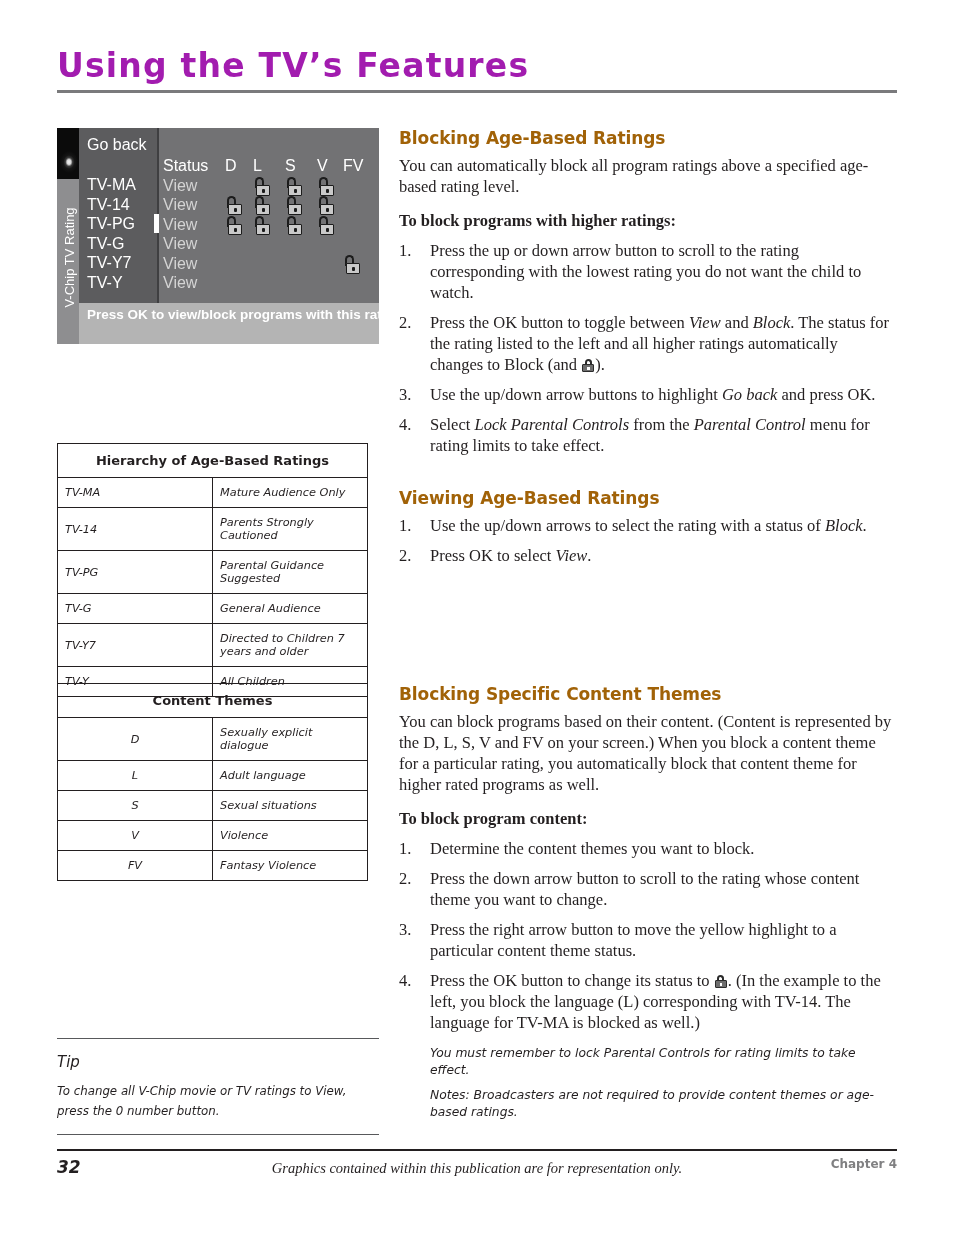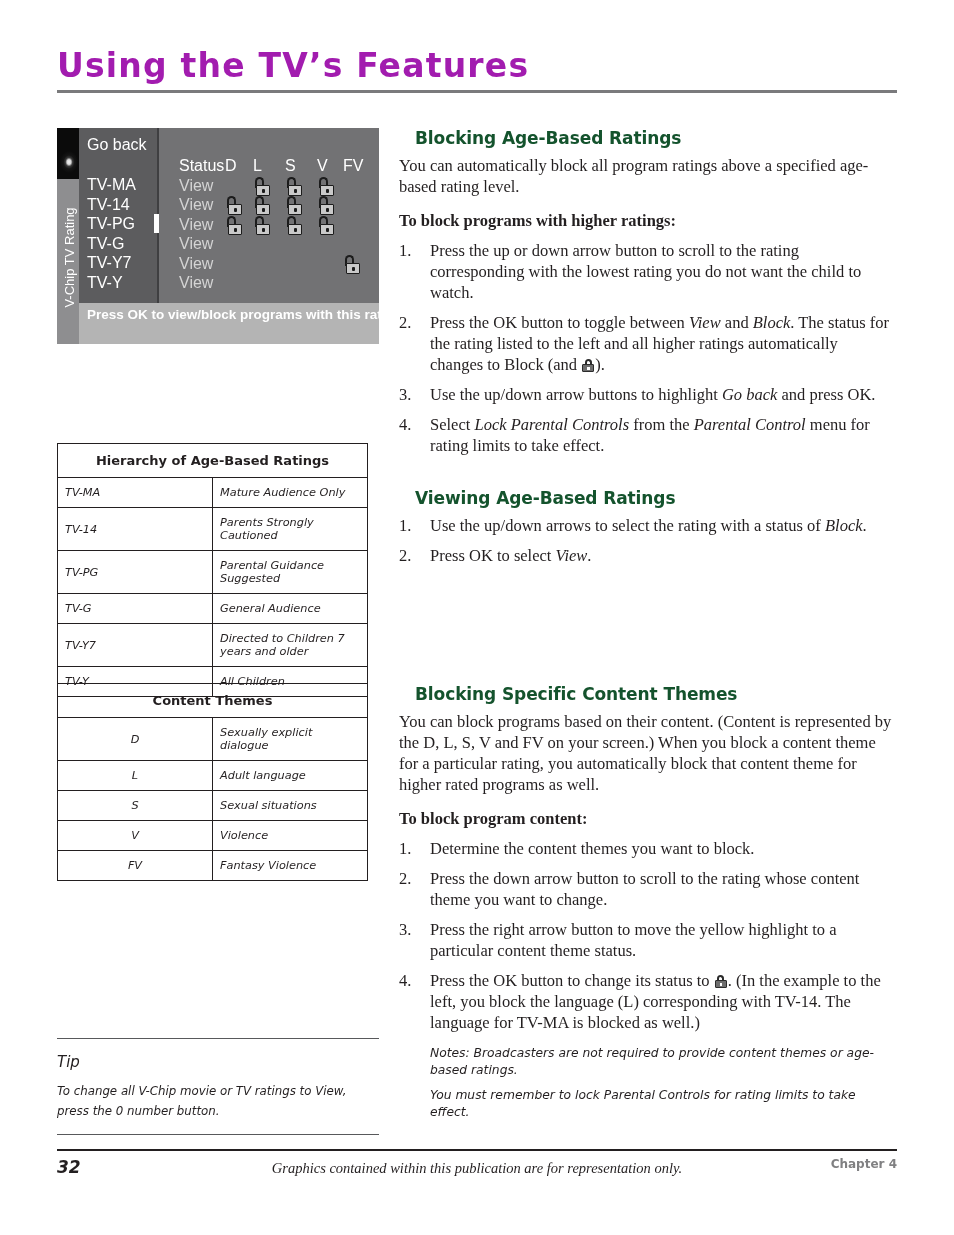--- a/index.html
+++ b/index.html
@@ -152,21 +152,21 @@
     line-height: 19.5px;
   }
   .grid-status {
     position: absolute;
     left: 0;
     font-family: "Liberation Sans", sans-serif;
     font-size: 16px;
     color: #d4d4d4;
     line-height: 19.5px;
   }
-  .col-status { left: 16px; }
+  .col-status { left: 0; }
   .col-D  { left: 62px; }
   .col-L  { left: 90px; }
   .col-S  { left: 122px; }
   .col-V  { left: 154px; }
   .col-FV { left: 180px; }
 
   
   .lock {
     position: absolute;
     width: 17px;
@@ -293,22 +293,22 @@
     line-height: 20px;
     color: #231f20;
     margin-bottom: 13px;
   }
 
   
   .sec-heading {
     font-family: "DejaVu Sans", sans-serif;
     font-weight: bold;
     font-size: 17px;
-    color: #14532d;
-    margin: 0 0 7px 16px;
+    color: #a16207;
+    margin: 0 0 7px 0;
     letter-spacing: -0.1px;
   }
   .sec-heading.spaced { margin-top: 32px; }
   .body-p {
     font-family: "Liberation Serif", serif;
     font-size: 16.5px;
     line-height: 21px;
     margin: 0 0 11px 0;
   }
   .sub-heading {
@@ -670,22 +670,22 @@
       <span class="num">2.</span>
       <span>Press the down arrow button to scroll to the rating whose content theme you want to change.</span>
     </li>
     <li>
       <span class="num">3.</span>
       <span>Press the right arrow button to move the yellow highlight to a particular content theme status.</span>
     </li>
     <li>
       <span class="num">4.</span>
       <span>Press the OK button to change its status to </span><span class="ilock"><span class="ishackle"></span><span class="ibody"></span></span><span>. (In the example to the left, you block the language (L) corresponding with TV-14. The language for TV-MA is blocked as well.)</span>
+      <p class="note">You must remember to lock Parental Controls for rating limits to take effect.</p>
       <p class="note">Notes: Broadcasters are not required to provide content themes or age-based ratings.</p>
-      <p class="note">You must remember to lock Parental Controls for rating limits to take effect.</p>
     </li>
   </ol>
 </div>
 
 <div class="footer-rule"></div>
 <div class="footer-page">32</div>
 <div class="footer-center">Graphics contained within this publication are for representation only.</div>
 <div class="footer-chapter">Chapter 4</div>
 
 </body></html>

